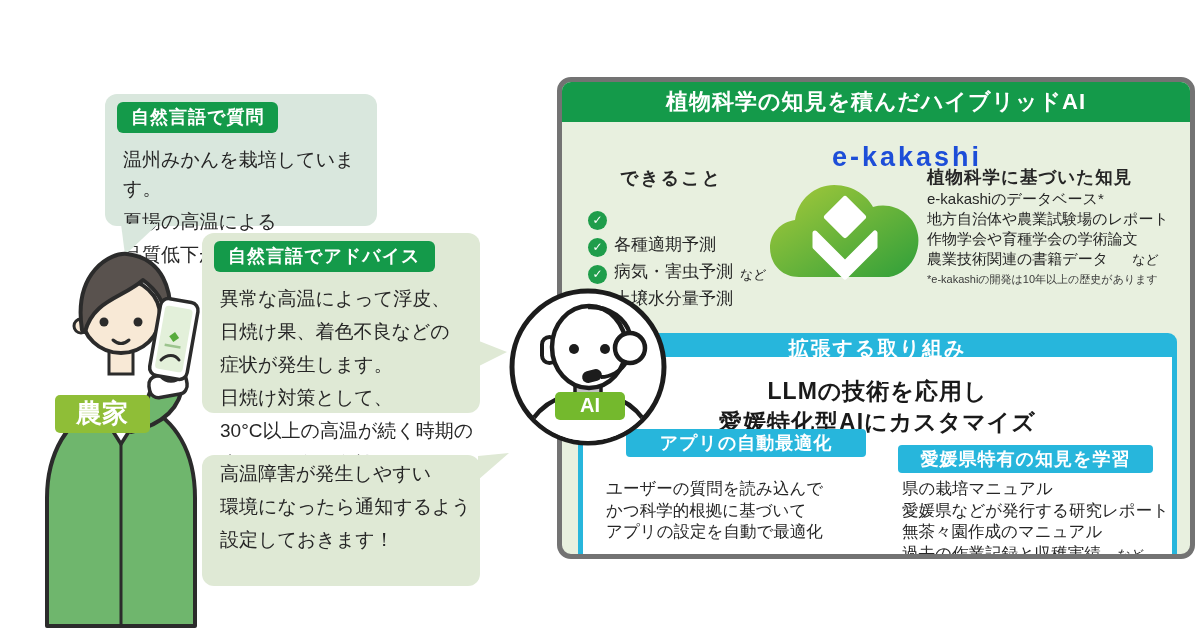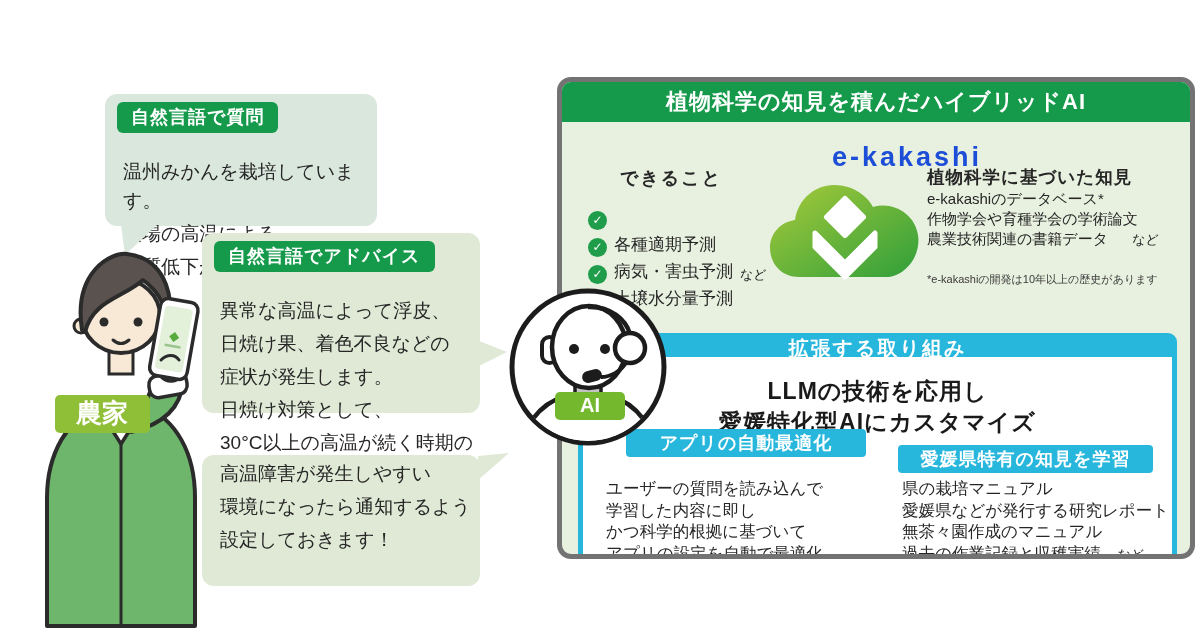--- a/index.html
+++ b/index.html
@@ -8,21 +8,21 @@
     background:#ffffff;
     font-family:"Liberation Sans","DejaVu Sans",sans-serif;
     color:#262626;
     -webkit-font-smoothing:antialiased;
   }
   .abs{position:absolute;}
 
   
   .bubble{position:absolute;border-radius:12px;}
   .bubble .blabel{
-    display:inline-block;margin:8px 0 20px 12px;padding:3px 14px 4px;
+    display:inline-block;margin:8px 0 8px 12px;padding:3px 14px 4px;
     background:#149a4a;color:#fff;font-weight:700;font-size:18px;
     border-radius:6px;letter-spacing:1px;
   }
   .bubble .btext{margin:4px 0 0 18px;font-size:19px;line-height:29px;color:#262626;}
   .bubble1{left:105px;top:94px;width:272px;height:132px;background:#d9e7dd;}
   .bubble2{left:202px;top:233px;width:278px;height:180px;background:#dfe9d5;}
   .bubble3{left:202px;top:455px;width:278px;height:131px;background:#dfe9d5;}
   .tail{position:absolute;}
 
   
@@ -183,40 +183,40 @@
       </linearGradient>
     </defs>
     <path d="M 34,104 C 15,104 5,89 5,75 C 5,60 16,49 30,47 C 33,26 50,12 69,12 C 89,12 103,24 108,34 C 128,28 150,41 153,62 C 156,81 143,101 124,104 Z" fill="url(#cloudgrad)"></path>
     <path d="M 80,26 L 98,44 L 80,62 L 62,44 Z" fill="#ffffff" stroke="#ffffff" stroke-width="6" stroke-linejoin="round"></path>
     <path d="M 50,60 L 80,90 L 110,60 L 110,74 L 80,104 L 50,74 Z" fill="#ffffff" stroke="#ffffff" stroke-width="5" stroke-linejoin="round"></path>
   </svg>
 
   <div class="kn-heading">植物科学に基づいた知見</div>
   <div class="kn-lines">
     <div>e-kakashiのデータベース*</div>
+    <div>地方自治体や農業試験場のレポート</div>
     <div>作物学会や育種学会の学術論文</div>
     <div>
       <span>農業技術関連の書籍データ</span>
       <span class="suffix" style="margin-left:20px">など</span>
     </div>
   </div>
   <div class="kn-foot">*e-kakashiの開発は10年以上の歴史があります</div>
 
   <div class="expansion">
     <div class="exp-header">拡張する取り組み</div>
     <div class="exp-body"></div>
     <div class="exp-heading">
       <div>LLMの技術を応用し</div>
       <div>愛媛特化型AIにカスタマイズ</div>
     </div>
     <div class="subhdr left">アプリの自動最適化</div>
     <div class="subhdr right">愛媛県特有の知見を学習</div>
     <div class="coltext left">
       <div>ユーザーの質問を読み込んで</div>
-      <div>学習した内容に即し</div>
       <div>かつ科学的根拠に基づいて</div>
       <div>アプリの設定を自動で最適化</div>
     </div>
     <div class="coltext right">
       <div>県の栽培マニュアル</div>
       <div>愛媛県などが発行する研究レポート</div>
       <div>無茶々園作成のマニュアル</div>
       <div>
         <span>過去の作業記録と収穫実績</span>
         <span class="suffix" style="margin-left:12px">など</span>

